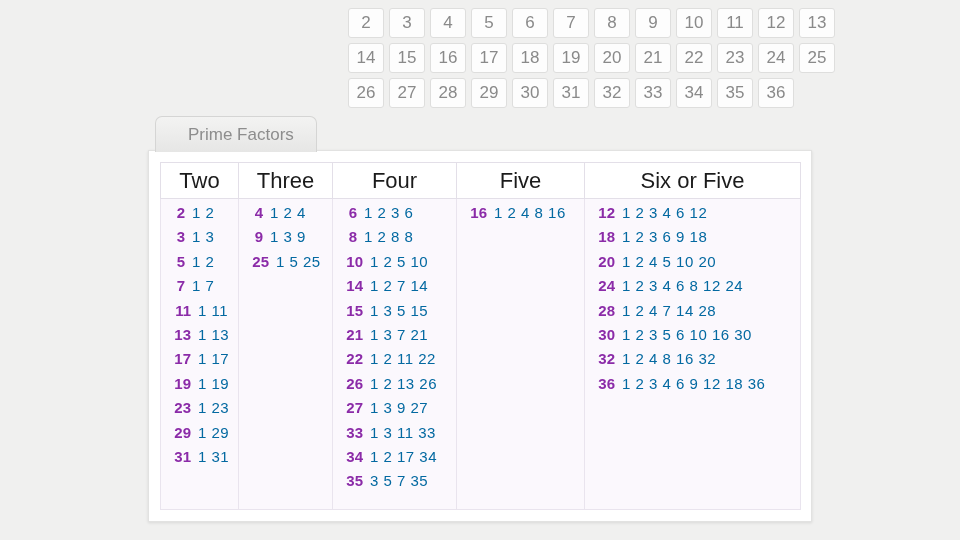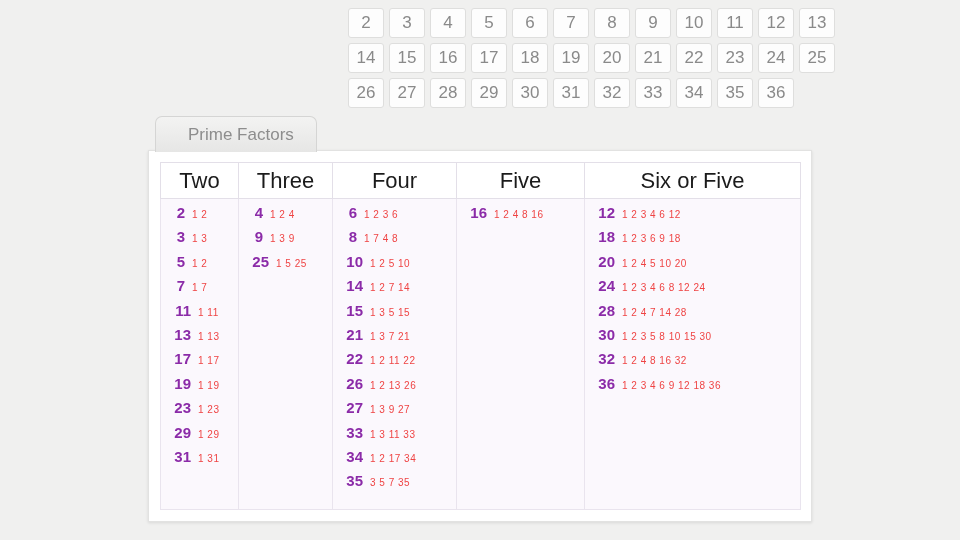--- a/index.html
+++ b/index.html
@@ -120,22 +120,22 @@
     color: #8b2ba8;
     font-weight: bold;
     font-size: 15px;
     text-align: right;
     margin-right: 7px;
     flex: none;
   }
   .w1 { width: 14px; }
   .w2 { width: 20px; }
   .flist {
-    color: #ef4444;
-    font-size: 10px;
+    color: #0369a1;
+    font-size: 15px;
     letter-spacing: 0.5px;
   }
 </style>
 </head>
 <body>
 
 <div id="number-pad">
     <div class="num-row">
       <div class="num-btn">2</div>
       <div class="num-btn">3</div>
@@ -256,21 +256,21 @@
               <span class="flist">1 5 25</span>
             </div>
           </td>
           <td class="col-four">
             <div class="frow">
               <span class="fnum w1">6</span>
               <span class="flist">1 2 3 6</span>
             </div>
             <div class="frow">
               <span class="fnum w1">8</span>
-              <span class="flist">1 7 4 8</span>
+              <span class="flist">1 2 8 8</span>
             </div>
             <div class="frow">
               <span class="fnum w2">10</span>
               <span class="flist">1 2 5 10</span>
             </div>
             <div class="frow">
               <span class="fnum w2">14</span>
               <span class="flist">1 2 7 14</span>
             </div>
             <div class="frow">
@@ -328,21 +328,21 @@
             <div class="frow">
               <span class="fnum w2">24</span>
               <span class="flist">1 2 3 4 6 8 12 24</span>
             </div>
             <div class="frow">
               <span class="fnum w2">28</span>
               <span class="flist">1 2 4 7 14 28</span>
             </div>
             <div class="frow">
               <span class="fnum w2">30</span>
-              <span class="flist">1 2 3 5 8 10 15 30</span>
+              <span class="flist">1 2 3 5 6 10 16 30</span>
             </div>
             <div class="frow">
               <span class="fnum w2">32</span>
               <span class="flist">1 2 4 8 16 32</span>
             </div>
             <div class="frow">
               <span class="fnum w2">36</span>
               <span class="flist">1 2 3 4 6 9 12 18 36</span>
             </div>
           </td>

